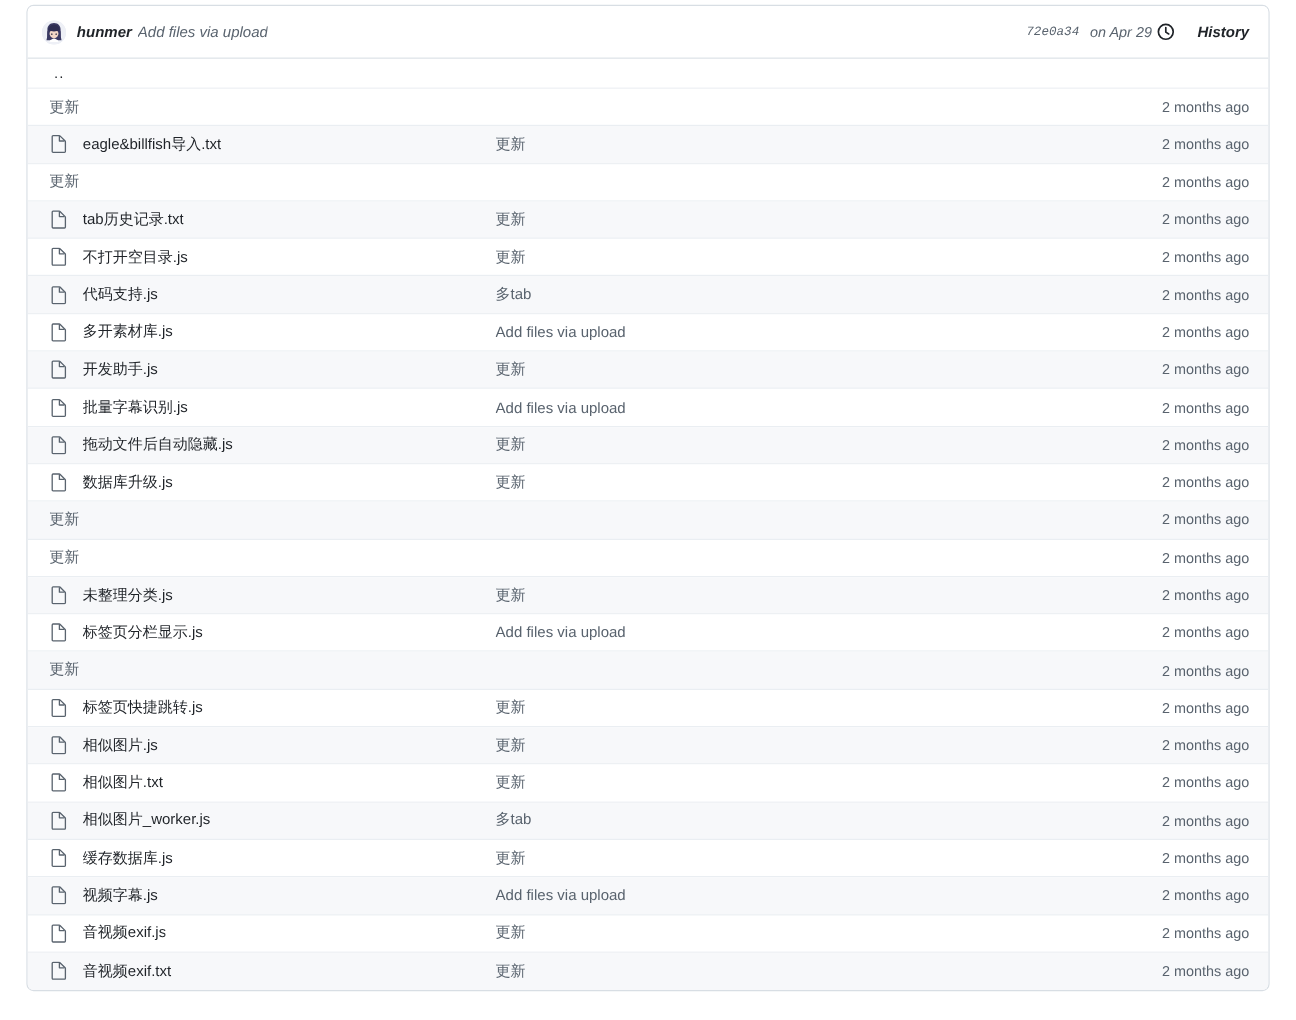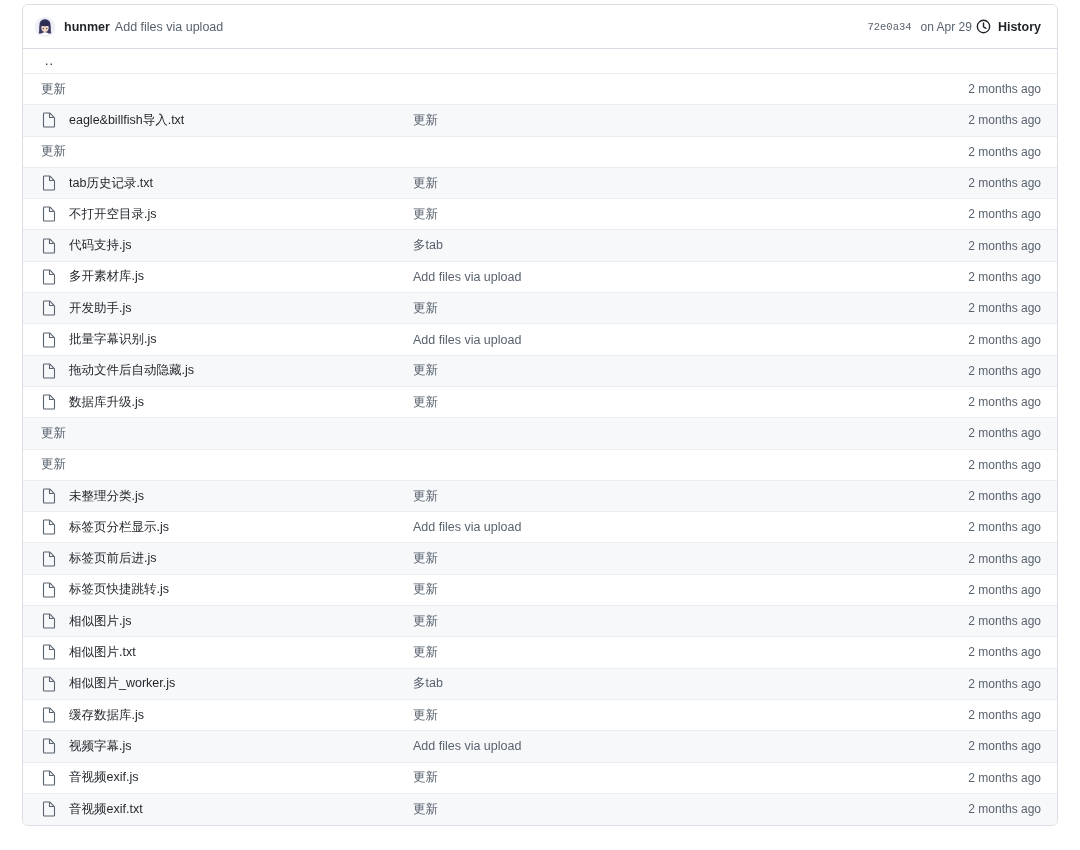--- a/index.html
+++ b/index.html
@@ -26,20 +26,21 @@
 
   
   .commit-header {
     display: flex;
     align-items: center;
     height: 44px;
     padding: 0 16px 0 12px;
     background: #ffffff;
     border-bottom: 1px solid #d8dee4;
     box-sizing: border-box;
+    font-style: italic;
   }
 
   .avatar {
     width: 20px;
     height: 20px;
     border-radius: 50%;
     flex: 0 0 auto;
     overflow: hidden;
     margin-right: 9px;
     background: #e8eaf2;
@@ -72,21 +73,21 @@
   }
   .commit-date {
     font-size: 12px;
     color: #59636e;
     margin-right: 4px;
     white-space: nowrap;
   }
   .history-link {
     display: flex;
     align-items: center;
-    gap: 7px;
+    gap: 19px;
     font-size: 12.5px;
     font-weight: bold;
     color: #1f2328;
     text-decoration: none;
     white-space: nowrap;
     cursor: pointer;
     justify-content: center;
   }
   .history-link svg { display: block; }
 
@@ -367,29 +368,20 @@
               <path d="M2.5 1.75A.75.75 0 0 1 3.25 1h5.19c.2 0 .39.08.53.22l4.31 4.31c.14.14.22.33.22.53v8.19a.75.75 0 0 1-.75.75H3.25a.75.75 0 0 1-.75-.75z" fill="none" stroke="currentColor" stroke-width="1.1" stroke-linejoin="round"></path>
               <path d="M8.5 1.3v4.2h4.2" fill="none" stroke="currentColor" stroke-width="1.1" stroke-linejoin="round"></path>
             </svg>
           </span>
           <a class="file-name" href="#">标签页分栏显示.js</a>
         </div>
         <div class="cell-commit"><span>Add files via upload</span></div>
         <div class="cell-age">2 months ago</div>
       </div>
       <div class="row shaded">
-        <div class="cell-name">
-          <span class="file-icon">
-            <svg viewBox="0 0 16 16" width="16" height="16" aria-hidden="true">
-              <path d="M2.5 1.75A.75.75 0 0 1 3.25 1h5.19c.2 0 .39.08.53.22l4.31 4.31c.14.14.22.33.22.53v8.19a.75.75 0 0 1-.75.75H3.25a.75.75 0 0 1-.75-.75z" fill="none" stroke="currentColor" stroke-width="1.1" stroke-linejoin="round"></path>
-              <path d="M8.5 1.3v4.2h4.2" fill="none" stroke="currentColor" stroke-width="1.1" stroke-linejoin="round"></path>
-            </svg>
-          </span>
-          <a class="file-name" href="#">标签页前后进.js</a>
-        </div>
         <div class="cell-commit"><span>更新</span></div>
         <div class="cell-age">2 months ago</div>
       </div>
       <div class="row">
         <div class="cell-name">
           <span class="file-icon">
             <svg viewBox="0 0 16 16" width="16" height="16" aria-hidden="true">
               <path d="M2.5 1.75A.75.75 0 0 1 3.25 1h5.19c.2 0 .39.08.53.22l4.31 4.31c.14.14.22.33.22.53v8.19a.75.75 0 0 1-.75.75H3.25a.75.75 0 0 1-.75-.75z" fill="none" stroke="currentColor" stroke-width="1.1" stroke-linejoin="round"></path>
               <path d="M8.5 1.3v4.2h4.2" fill="none" stroke="currentColor" stroke-width="1.1" stroke-linejoin="round"></path>
             </svg>

